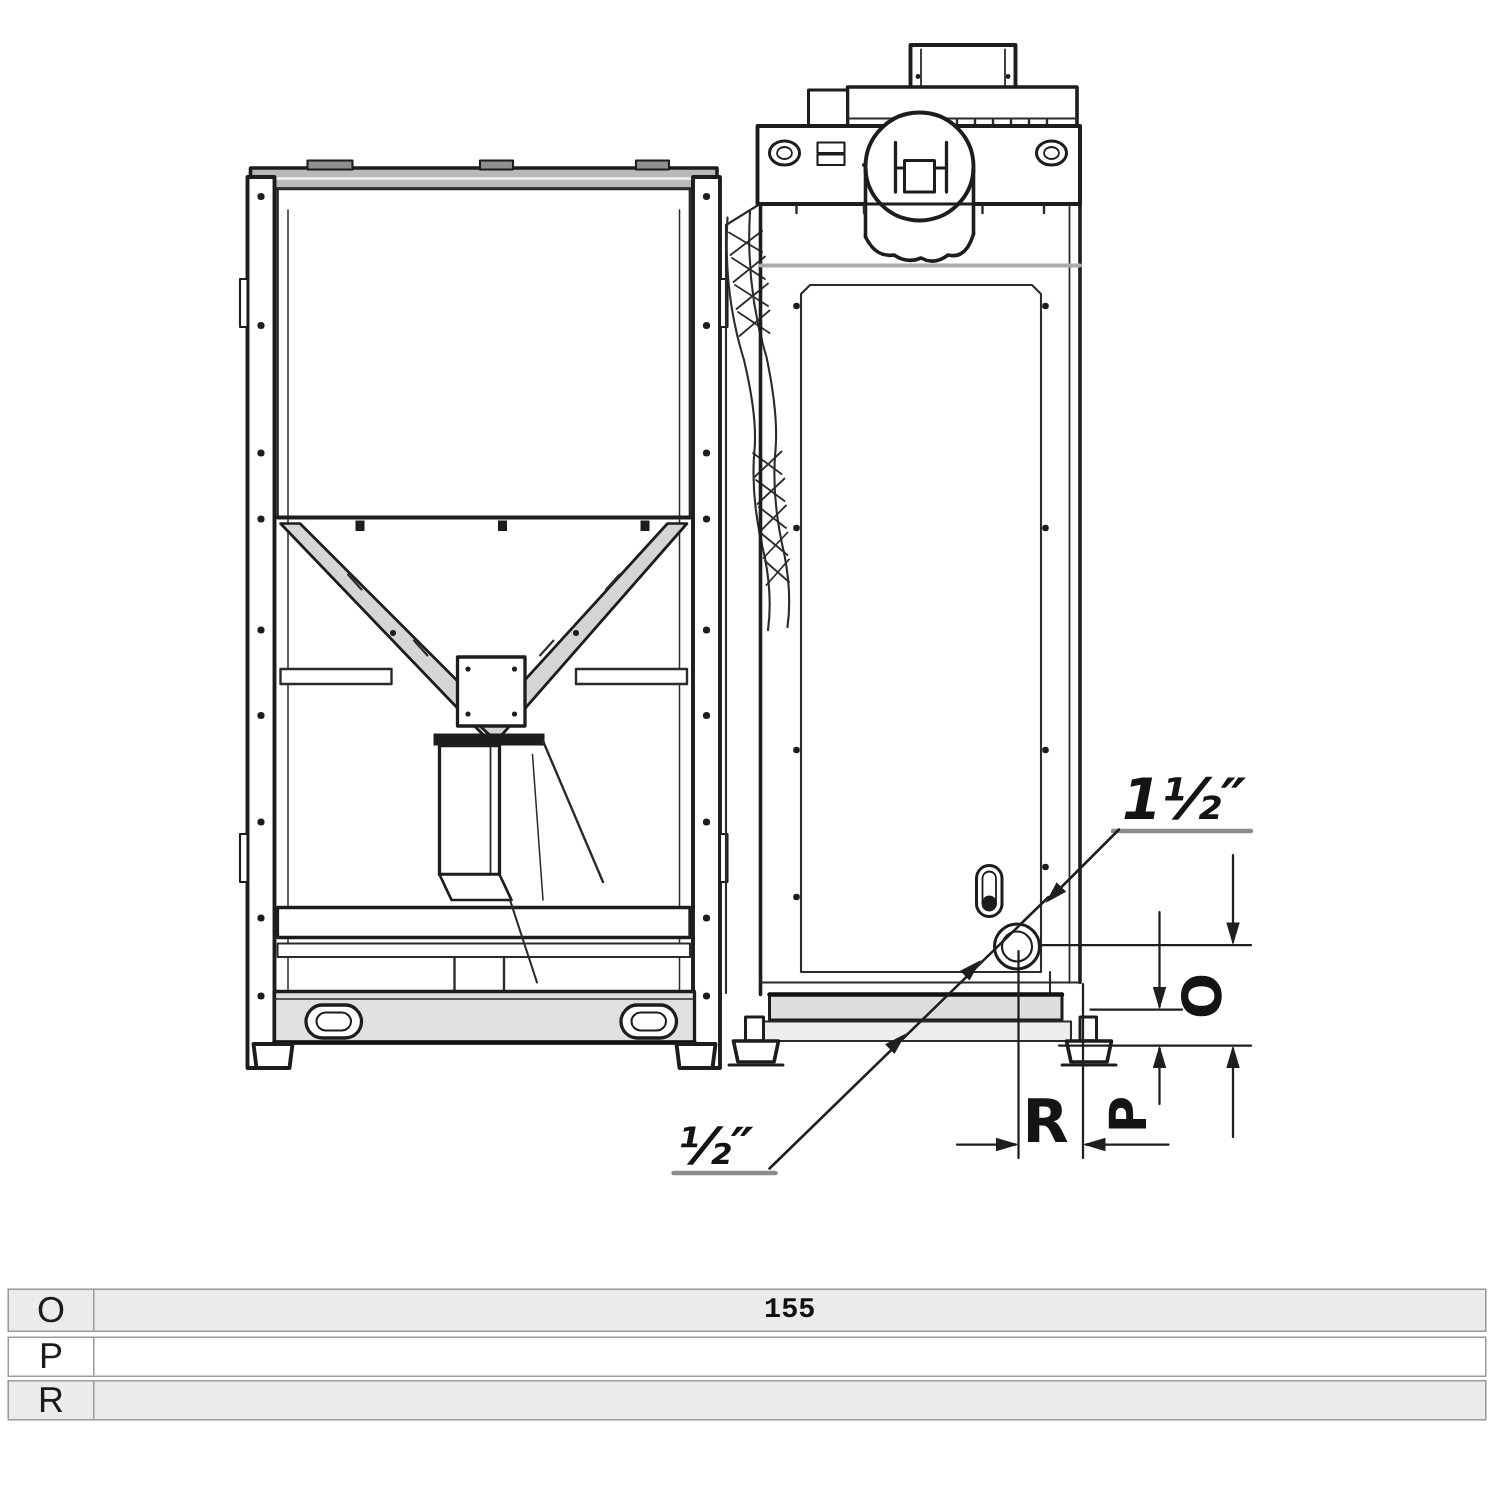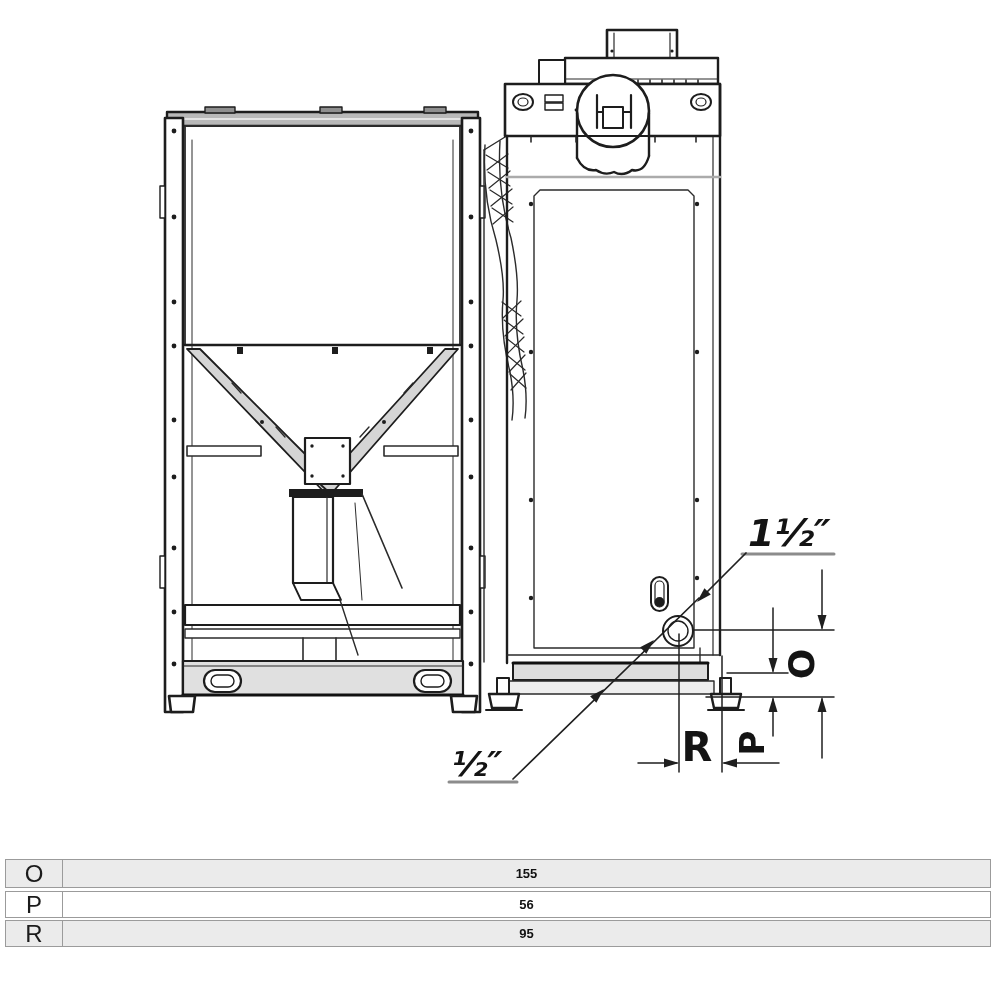--- a/index.html
+++ b/index.html
@@ -22,22 +22,22 @@
   .row-p{top:32px;height:27px;background:#ffffff;}
   .row-r{top:61px;height:27px;background:#ebebeb;}
   .spec-label{
     width:56px;flex:0 0 56px;border-right:1.6px solid #9b9b9b;
     display:flex;align-items:center;justify-content:center;
     font-size:24px;font-weight:400;color:#1b1b1b;line-height:1;
     font-family:"Liberation Sans",sans-serif;
   }
   .spec-value{
     flex:1;display:flex;align-items:center;justify-content:center;
-    font-size:13px;font-weight:700;color:#111;line-height:1;
-    font-family:Liberation Sans, sans-serif;
+    font-size:19px;font-weight:700;color:#111;line-height:1;
+    font-family:Liberation Mono, monospace;
   }
 </style>
 </head>
 <body>
 
 <div class="canvas">
 
 <svg width="1000" height="855" viewBox="0 0 1000 855" fill="none" stroke-linecap="round" stroke-linejoin="round">
 
   <g stroke="#2b2b2b">
@@ -260,21 +260,19 @@
 </svg>
 
 
 <div class="spec-table">
   <div class="spec-row row-o">
     <div class="spec-label">O</div>
     <div class="spec-value">155</div>
   </div>
   <div class="spec-row row-p">
     <div class="spec-label">P</div>
-    <div class="spec-value">56</div>
   </div>
   <div class="spec-row row-r">
     <div class="spec-label">R</div>
-    <div class="spec-value">95</div>
   </div>
 </div>
 
 </div>
 
 </body></html>

